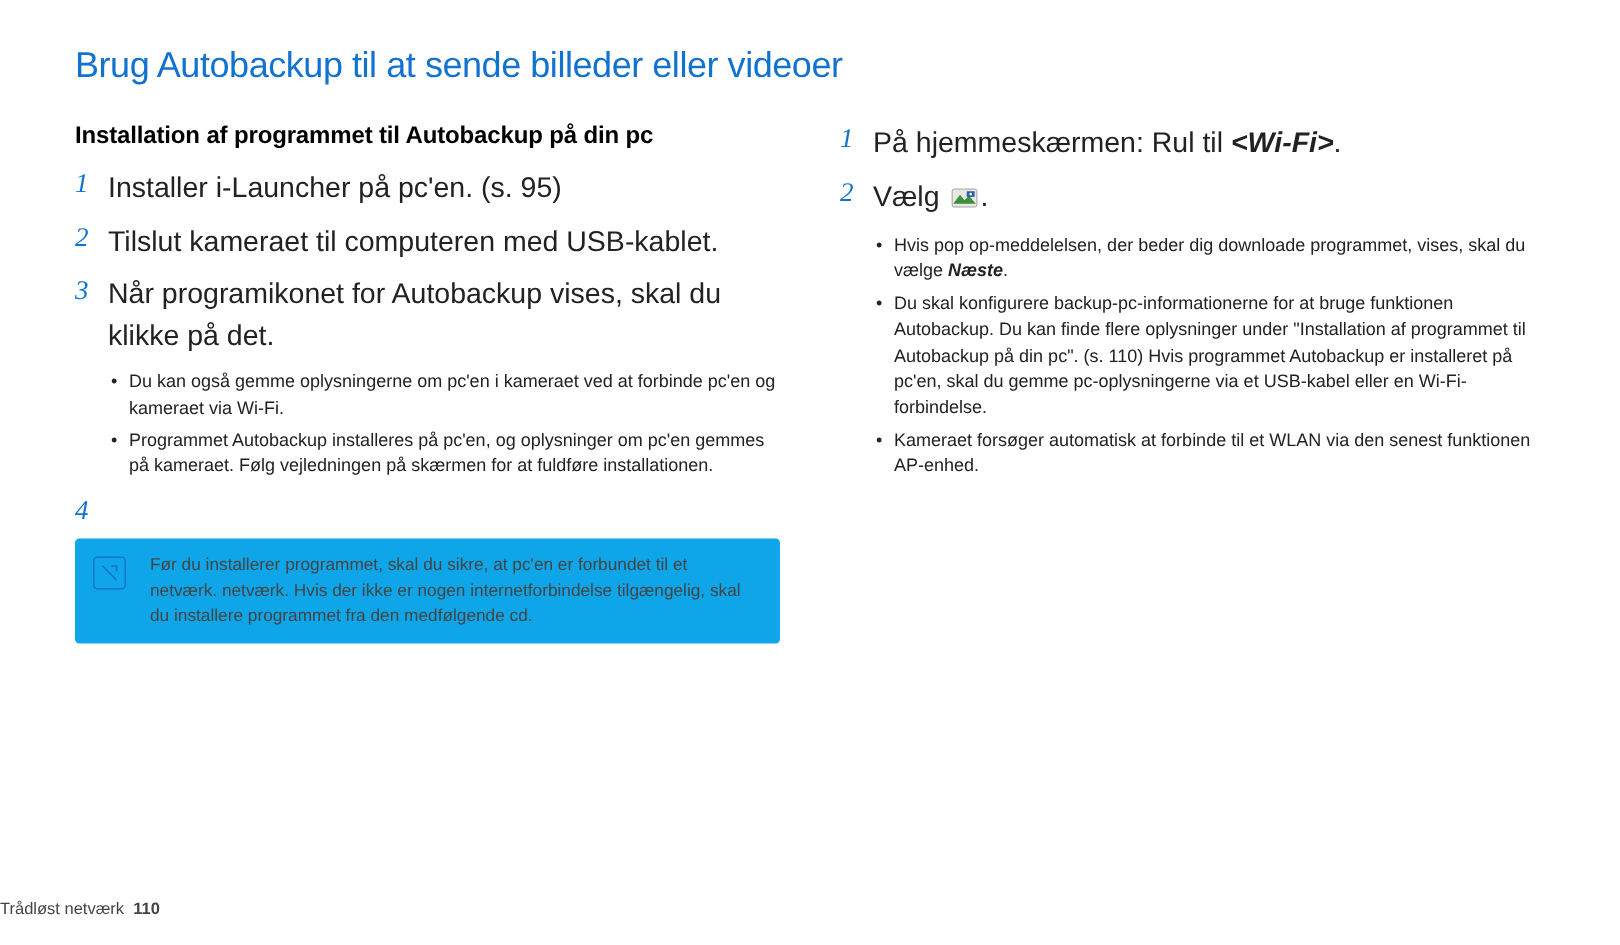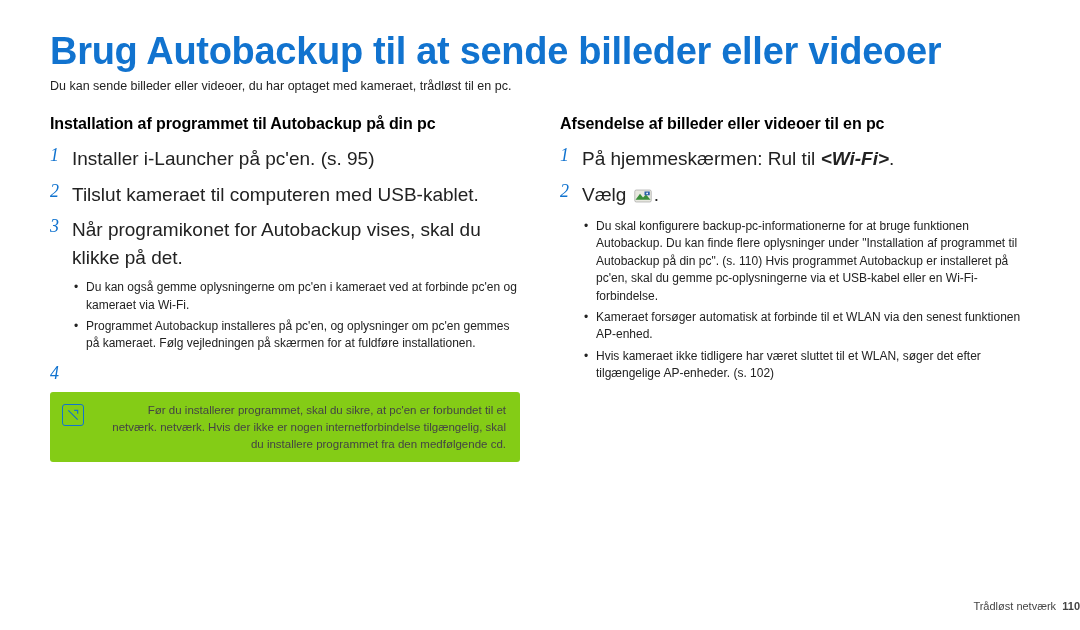--- a/index.html
+++ b/index.html
@@ -1,44 +1,43 @@
 <!DOCTYPE html>
 <html><head>
 <meta charset="utf-8">
 <style>
   * { box-sizing: border-box; margin: 0; padding: 0; }
   html, body { width: 1080px; height: 630px; background: #fff; font-family: "Segoe UI", "Helvetica Neue", Arial, sans-serif; color: #222; }
   .page { padding: 30px 50px 0 50px; position: relative; height: 100%; }
-  h1.title { color: #1173cf; font-weight: 700; font-size: 38px; margin-bottom: 6px; letter-spacing: -0.3px; }
+  h1.title { color: #1173cf; font-weight: 400; font-size: 24px; margin-bottom: 24px; letter-spacing: -0.3px; }
   .intro { font-size: 12.5px; color: #222; margin-bottom: 22px; }
   .cols { display: flex; gap: 40px; }
   .col { flex: 1; min-width: 0; }
   h2.section { color: #000000; font-weight: 700; font-size: 16px; margin-bottom: 12px; letter-spacing: -0.1px; }
   .step { display: flex; align-items: flex-start; margin-bottom: 8px; }
   .step .num { color: #1173cf; font-style: italic; font-family: Georgia, "Times New Roman", serif; font-size: 18px; font-weight: 500; width: 22px; flex-shrink: 0; line-height: 1.2; }
   .step .txt { font-size: 19px; line-height: 1.45; flex: 1; }
   ul.sub { list-style: none; margin: 4px 0 10px 24px; }
   ul.sub li { position: relative; padding-left: 12px; font-size: 12px; line-height: 1.45; color: #222; margin-bottom: 4px; }
   ul.sub li::before { content: "•"; position: absolute; left: 0; top: 0; }
-  .notebox { background: #84cc16; border-radius: 3px; padding: 10px 14px 10px 50px; position: relative; font-size: 11.5px; line-height: 1.45; color: #444; margin-top: 8px; text-align: right; }
+  .notebox { background: #0ea5e9; border-radius: 3px; padding: 10px 14px 10px 50px; position: relative; font-size: 11.5px; line-height: 1.45; color: #444; margin-top: 8px; }
   .notebox .note-icon { position: absolute; left: 12px; top: 12px; width: 22px; height: 22px; border: 1.5px solid #1173cf; border-radius: 3px; display: flex; align-items: center; justify-content: center; }
   .notebox .note-icon svg { width: 14px; height: 14px; stroke: #1173cf; fill: none; stroke-width: 2; }
   .wifi-bold { font-weight: 700; font-style: italic; }
   .backup-icon { display: inline-block; vertical-align: -2px; margin: 0 2px; }
   .backup-icon svg { width: 18px; height: 14px; }
-  .footer { position: absolute; bottom: 18px; left: 0; width: 100%; text-align: right; font-size: 11px; color: #444; }
+  .footer { position: absolute; bottom: 18px; left: 0; width: 100%; text-align: left; font-size: 11px; color: #444; }
   .footer .pg { font-weight: 700; }
 </style>
 </head>
 <body>
 
 <div class="page">
 
   <h1 class="title">Brug Autobackup til at sende billeder eller videoer</h1>
-  <p class="intro">Du kan sende billeder eller videoer, du har optaget med kameraet, trådløst til en pc.</p>
 
   <div class="cols">
 
     <div class="col">
       <h2 class="section">Installation af programmet til Autobackup på din pc</h2>
 
       <div class="step">
         <span class="num">1</span>
         <span class="txt">Installer i-Launcher på pc'en. (s. 95)</span>
       </div>
@@ -65,21 +64,20 @@
         <span class="note-icon">
           <svg viewBox="0 0 24 24">
               <path d="M4 4 L20 20 M14 4 H20 V10"></path>
             </svg>
         </span>
         <span>Før du installerer programmet, skal du sikre, at pc'en er forbundet til et netværk. netværk. Hvis der ikke er nogen internetforbindelse tilgængelig, skal du installere programmet fra den medfølgende cd.</span>
       </div>
     </div>
 
     <div class="col">
-      <h2 class="section">Afsendelse af billeder eller videoer til en pc</h2>
 
       <div class="step">
         <span class="num">1</span>
         <span class="txt">
           <span>På hjemmeskærmen: Rul til </span><span class="wifi-bold">&lt;Wi-Fi&gt;</span><span>.</span>
         </span>
       </div>
 
       <div class="step">
         <span class="num">2</span>
@@ -87,23 +85,25 @@
           <span>Vælg </span><span class="backup-icon"><svg viewBox="0 0 24 18">
                 <rect x="1" y="1" width="22" height="16" rx="2" fill="#e8e8e0" stroke="#999" stroke-width="0.8"></rect>
                 <polygon points="2,14 8,6 12,11 16,7 22,14" fill="#3a8f3a"></polygon>
                 <rect x="14" y="3" width="7" height="5" fill="#2a5fa8"></rect>
                 <circle cx="17.5" cy="5.5" r="1.2" fill="#fff"></circle>
               </svg></span><span>.</span>
         </span>
       </div>
 
       <ul class="sub">
+        <li>
+          <span>Hvis pop op-meddelelsen, der beder dig downloade programmet, vises, skal du vælge </span><span class="wifi-bold">Næste</span><span>.</span>
+        </li>
         <li>Du skal konfigurere backup-pc-informationerne for at bruge funktionen Autobackup. Du kan finde flere oplysninger under "Installation af programmet til Autobackup på din pc". (s. 110) Hvis programmet Autobackup er installeret på pc'en, skal du gemme pc-oplysningerne via et USB-kabel eller en Wi-Fi-forbindelse.</li>
         <li>Kameraet forsøger automatisk at forbinde til et WLAN via den senest funktionen AP-enhed.</li>
-        <li>Hvis kameraet ikke tidligere har været sluttet til et WLAN, søger det efter tilgængelige AP-enheder. (s. 102)</li>
       </ul>
     </div>
 
   </div>
 
   <div class="footer">
     <span>Trådløst netværk</span>&nbsp;&nbsp;<span class="pg">110</span>
   </div>
 
 </div>

